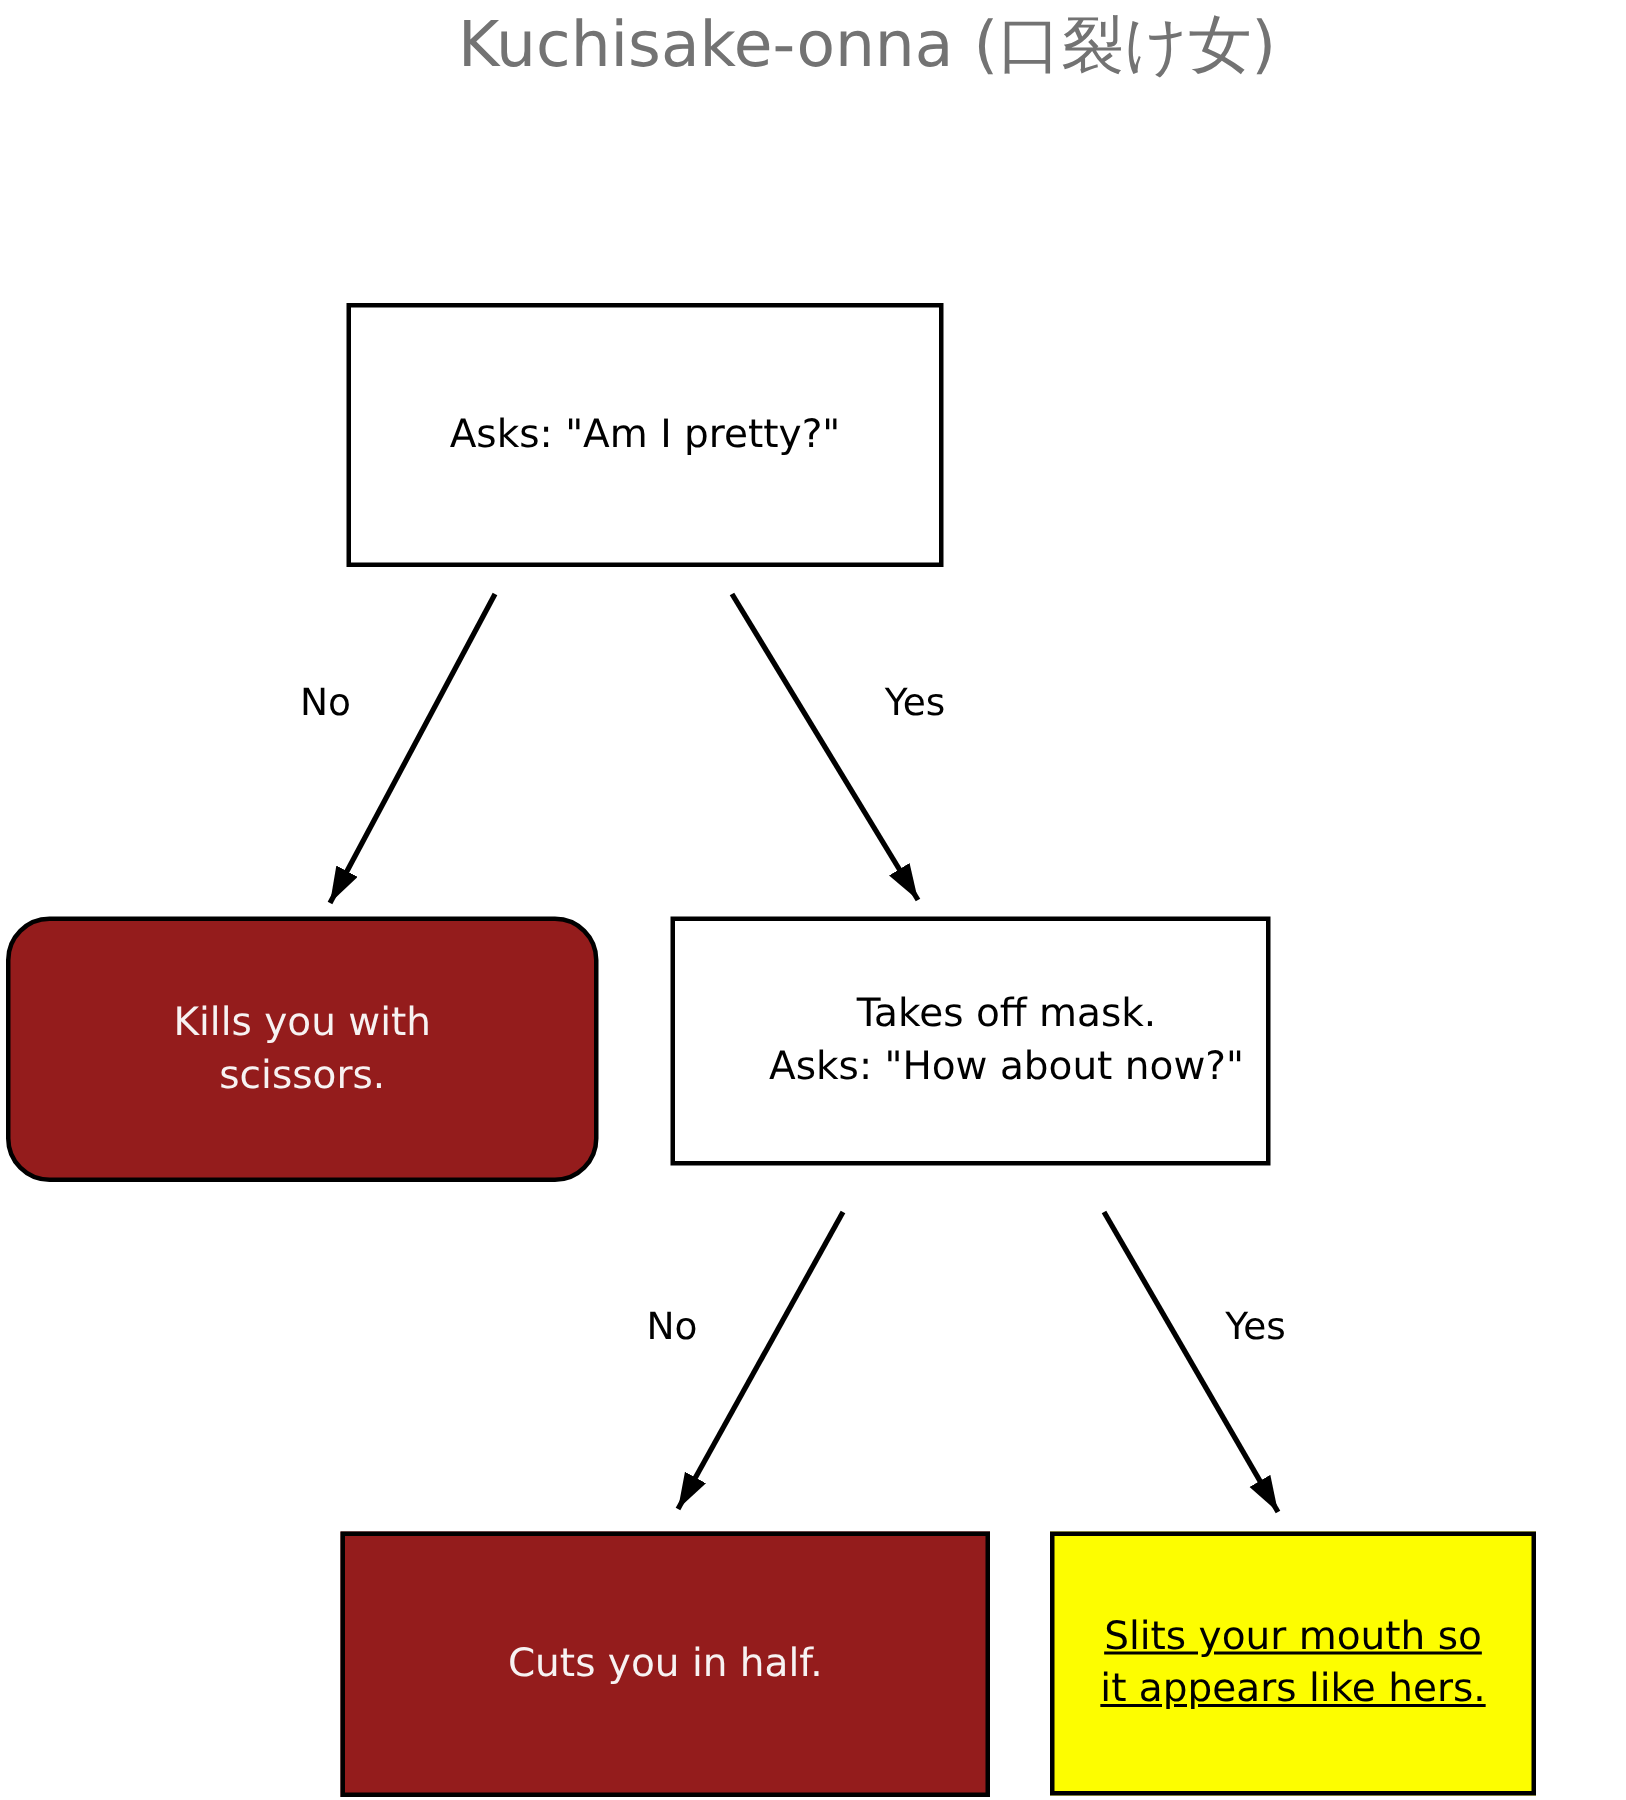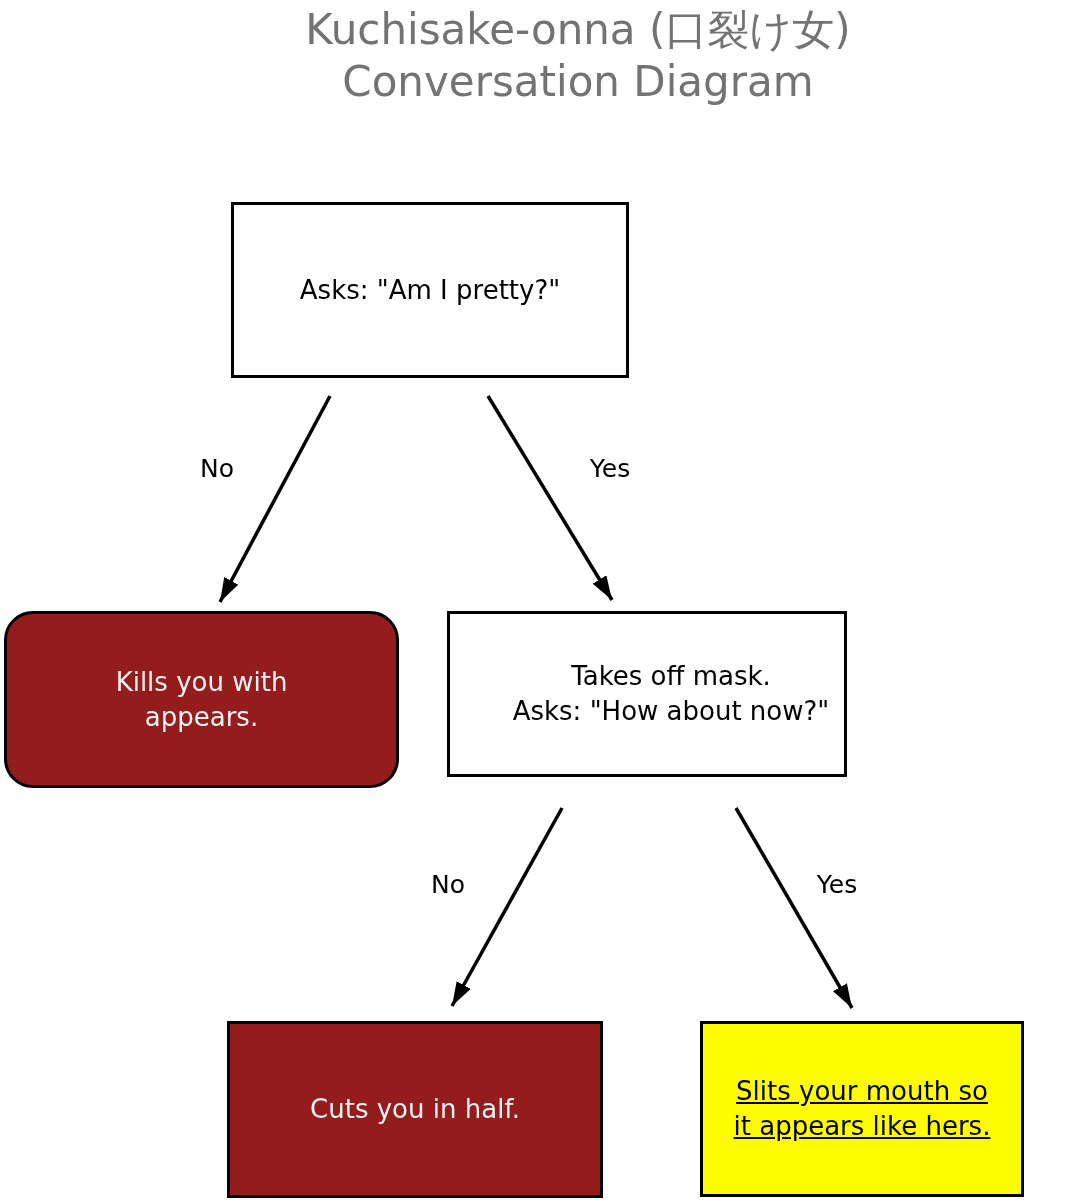--- a/index.html
+++ b/index.html
@@ -37,21 +37,21 @@
     justify-content: center;
     text-align: center;
     font-size: 26px;
     line-height: 35px;
     color: #000000;
   }
   .node.dark { color: #f7f2f2; }
   #node-root  { left: 231px; top: 202px;  width: 398px; height: 176px; }
   #node-kills { left: 4px;   top: 611px;  width: 395px; height: 177px; }
   #node-mask  { left: 447px; top: 611px;  width: 400px; height: 166px; padding-left: 48px; }
-  #node-cuts  { left: 227px; top: 1021px; width: 376px; height: 177px; }
+  #node-cuts  { left: 227px; top: 1021px; width: 433px; height: 177px; }
   #node-slits { left: 700px; top: 1021px; width: 324px; height: 176px; text-decoration: underline; }
   #edges-svg {
     position: absolute;
     left: 0; top: 0;
     width: 1084px;
     height: 1200px;
     pointer-events: none;
   }
   .edge-label {
     position: absolute;
@@ -65,21 +65,20 @@
   #label-mask-no  { left: 448px; top: 884px; }
   #label-mask-yes { left: 837px; top: 884px; }
 </style>
 </head>
 <body>
 
 <div id="canvas">
 
   <div id="title">
     <div>Kuchisake-onna (口裂け女)</div>
-    <div>Conversation Diagram</div>
   </div>
 
   <svg id="edges-svg" viewBox="0 0 1084 1200" xmlns="http://www.w3.org/2000/svg">
     <defs>
       <marker id="arrowhead" markerUnits="userSpaceOnUse" markerWidth="26" markerHeight="18" refX="24" refY="8" orient="auto">
         <polygon points="0 0, 24 8, 0 16" fill="#000000"></polygon>
       </marker>
     </defs>
     <line x1="330" y1="396" x2="220" y2="602" stroke="#000000" stroke-width="3.5" marker-end="url(#arrowhead)"></line>
     <line x1="488" y1="396" x2="612" y2="600" stroke="#000000" stroke-width="3.5" marker-end="url(#arrowhead)"></line>
@@ -91,21 +90,21 @@
   <span id="label-root-yes" class="edge-label">Yes</span>
   <span id="label-mask-no" class="edge-label">No</span>
   <span id="label-mask-yes" class="edge-label">Yes</span>
 
   <div id="node-root" class="node" style="background: rgb(255, 255, 255);">
     <div>Asks: "Am I pretty?"</div>
   </div>
 
   <div id="node-kills" class="node dark" style="background: rgb(148, 28, 28); border-radius: 29px;">
     <div>Kills you with</div>
-    <div>appears.</div>
+    <div>scissors.</div>
   </div>
 
   <div id="node-mask" class="node" style="background: rgb(255, 255, 255);">
     <div>Takes off mask.</div>
     <div>Asks: "How about now?"</div>
   </div>
 
   <div id="node-cuts" class="node dark" style="background: rgb(148, 28, 28);">
     <div>Cuts you in half.</div>
   </div>

